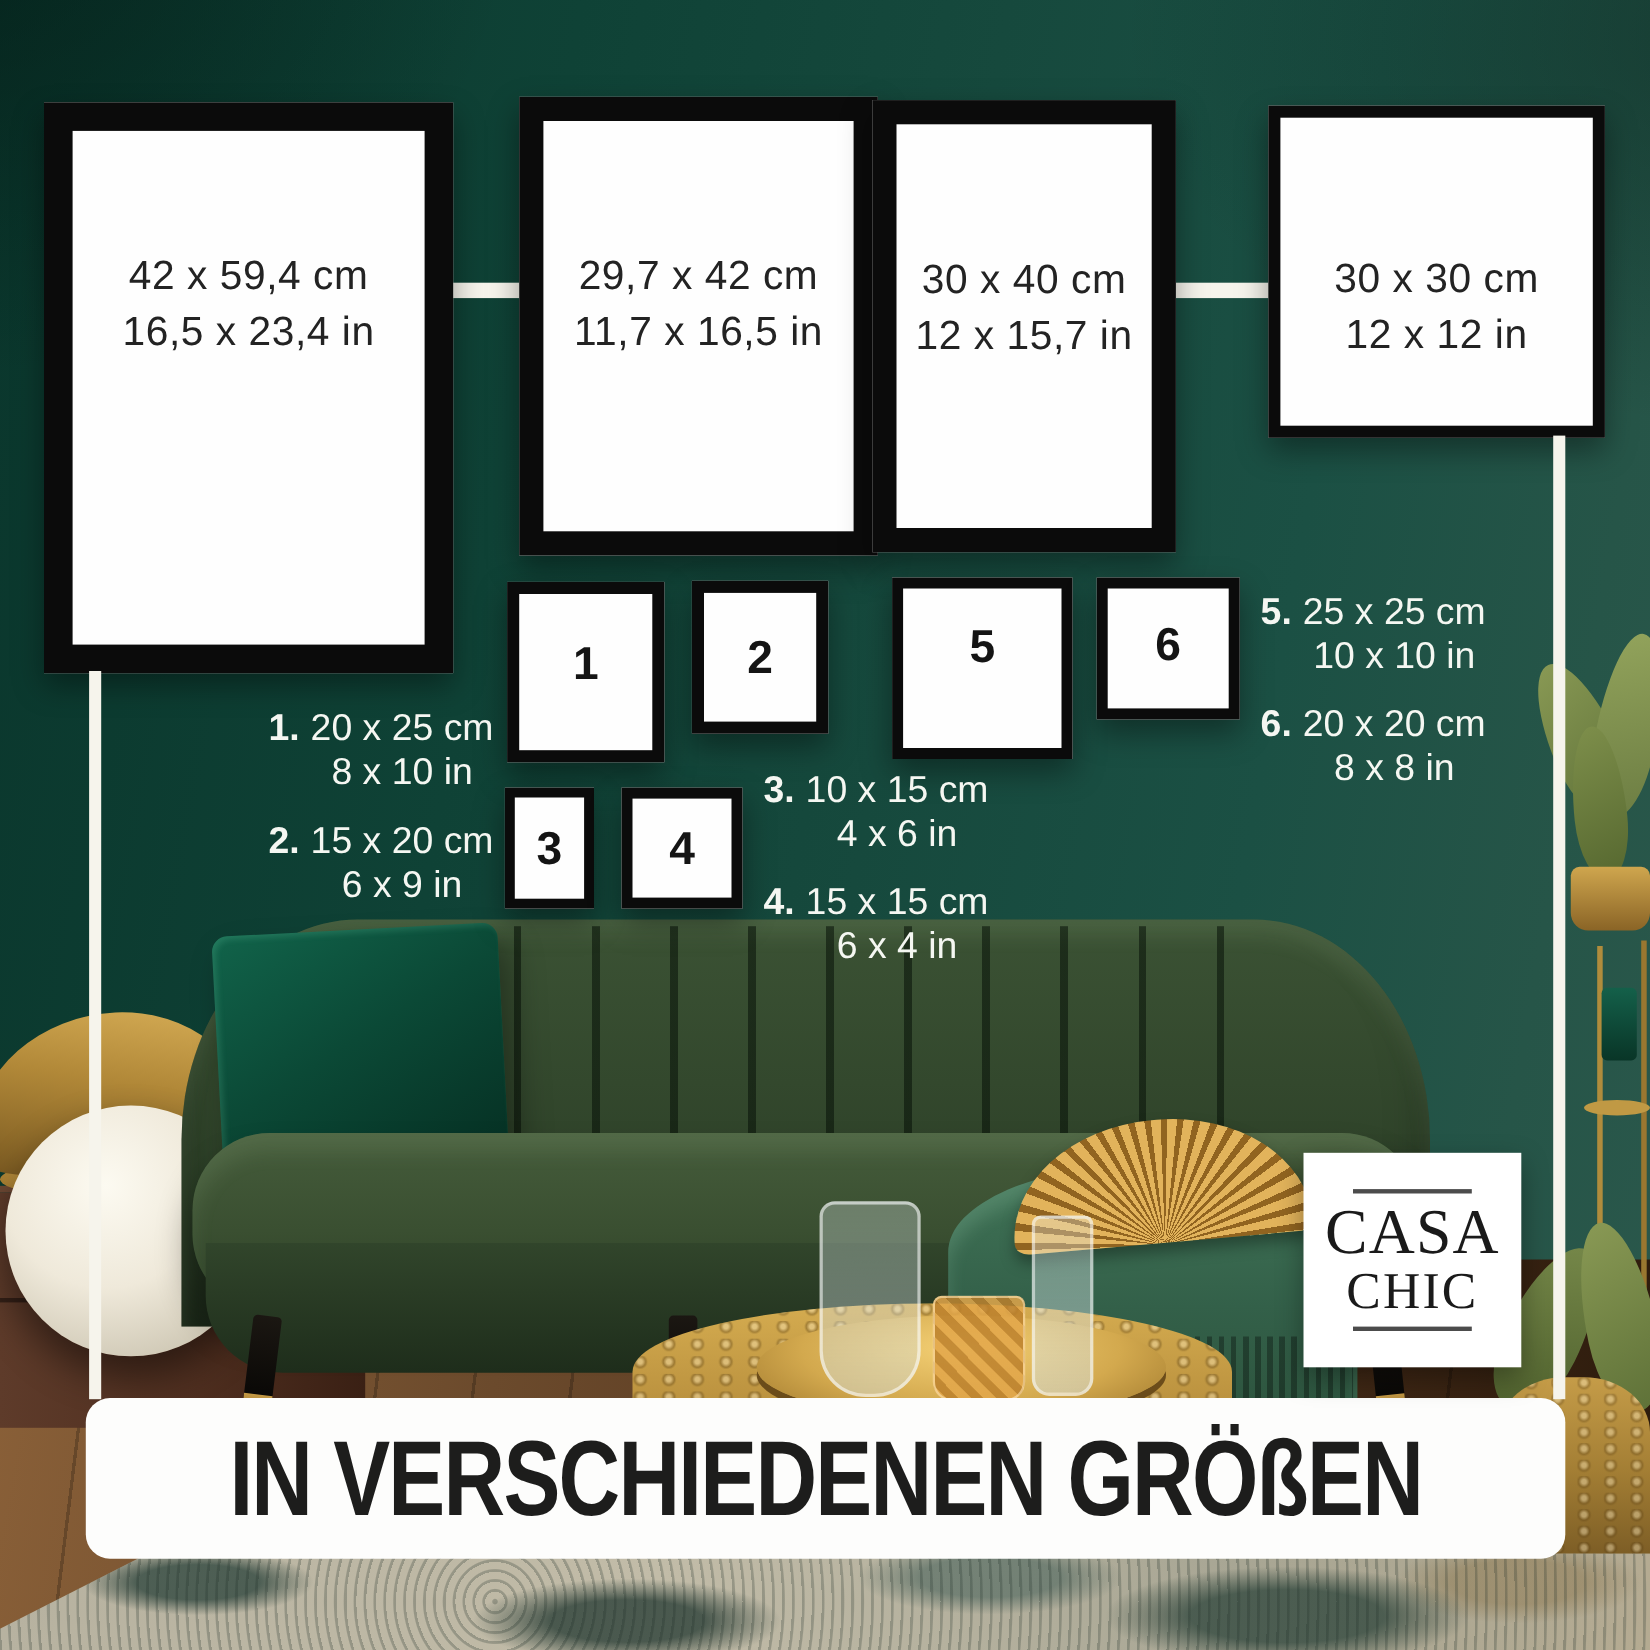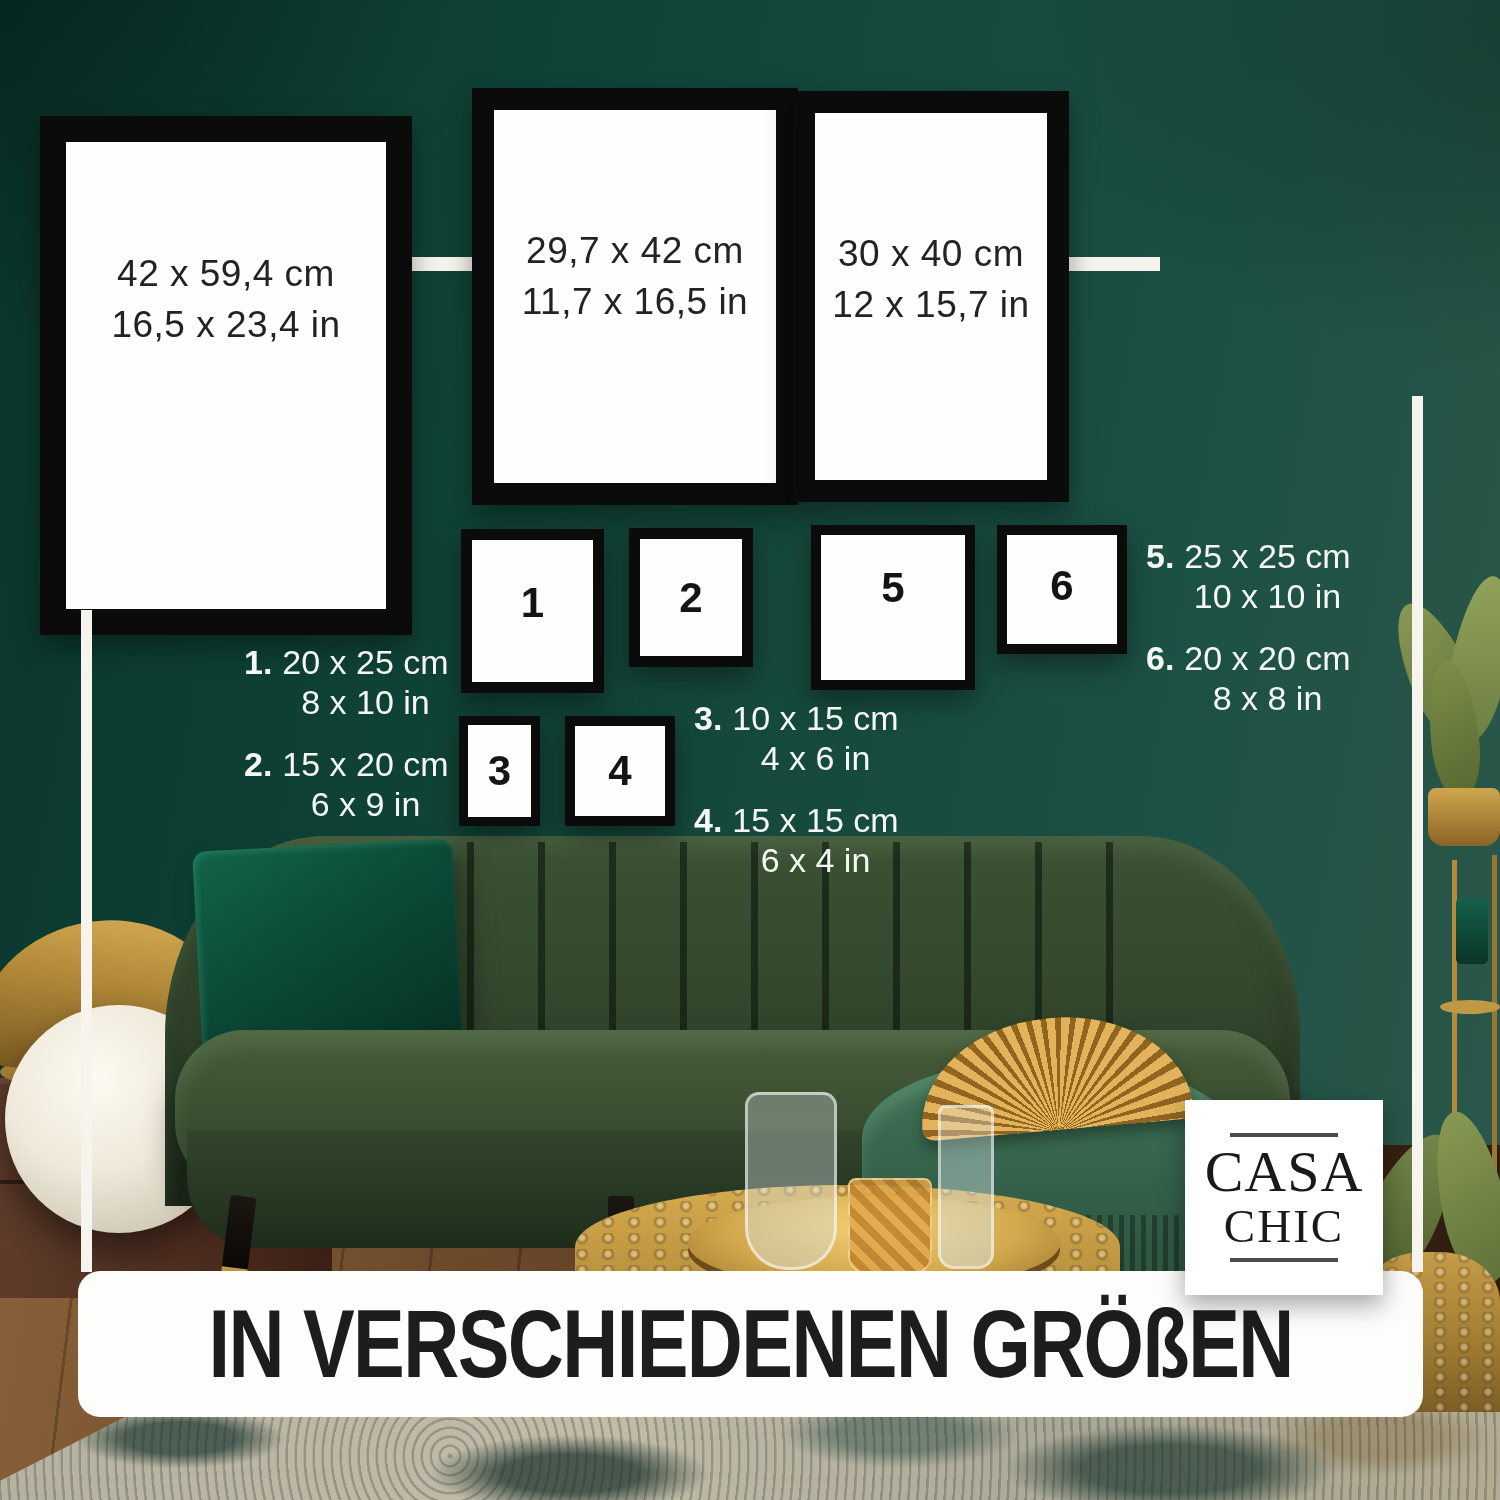--- a/index.html
+++ b/index.html
@@ -109,21 +109,21 @@
   .frame-num{font-size:42px;font-weight:bold;color:#141414;}
   .legend{position:absolute;z-index:8;color:#f5f7f2;font-size:34px;line-height:40px;}
   .legend-item{display:flex;gap:10px;margin-bottom:22px;}
   .legend-num{font-weight:bold;}
   .legend-dims{display:inline-block;text-align:center;}
   .legend-dims span{display:block;}
   .banner{left:78px;top:1271px;width:1345px;height:146px;background:#fdfdfc;z-index:20;
     display:flex;align-items:center;justify-content:center;border-radius:22px;}
   .headline{font-size:97px;font-weight:bold;color:#1d1d1c;letter-spacing:-2px;white-space:nowrap;
     transform:scaleX(.8);}
-  .logo{left:1185px;top:1100px;width:198px;height:195px;background:#fff;z-index:21;
+  .logo{left:1185px;top:1048px;width:198px;height:195px;background:#fff;z-index:21;
     display:flex;flex-direction:column;align-items:center;justify-content:center;
     font-family:"Liberation Serif","DejaVu Serif",serif;color:#1a1a1a;
     box-shadow:0 10px 24px rgba(0,0,0,.35);}
   .logo-rule{width:108px;height:4px;background:#4c4c4c;}
   .logo-word1{font-size:58px;line-height:58px;letter-spacing:1px;margin-top:6px;}
   .logo-word2{font-size:47px;line-height:47px;letter-spacing:2px;margin:2px 0 8px 0;}
 </style>
 </head>
 <body>
 
@@ -160,36 +160,42 @@
   <div class="abs glass1"></div>
   <div class="abs glass-amber"></div>
   <div class="abs glass2"></div>
   <div class="abs pot-br"></div>
   <div class="abs rug"></div>
 
   <div class="abs hline"></div>
   <div class="abs vline left"></div>
   <div class="abs vline right"></div>
 
-  <div class="frame" style="left:40px;top:93px;width:372px;height:519px;border-width:26px;margin-top:23px;">
+  <div class="frame" style="left:40px;top:93px;width:372px;height:519px;border-width:26px;">
     <div class="frame-label" style="top:106px;">
       <span>42 x 59,4 cm</span><br>
       <span>16,5 x 23,4 in</span>
     </div>
   </div>
   <div class="frame" style="left:472px;top:88px;width:326px;height:417px;border-width:22px;">
     <div class="frame-label" style="top:115px;">
       <span>29,7 x 42 cm</span><br>
       <span>11,7 x 16,5 in</span>
     </div>
   </div>
   <div class="frame" style="left:793px;top:91px;width:276px;height:411px;border-width:22px;">
     <div class="frame-label" style="top:115px;">
       <span>30 x 40 cm</span><br>
       <span>12 x 15,7 in</span>
+    </div>
+  </div>
+  <div class="frame" style="left:1153px;top:96px;width:306px;height:302px;border-width:11px;">
+    <div class="frame-label" style="top:120px;">
+      <span>30 x 30 cm</span><br>
+      <span>12 x 12 in</span>
     </div>
   </div>
 
   <div class="frame num-frame" style="left:461px;top:529px;width:143px;height:164px;border-width:11px;">
     <span class="frame-num" style="margin-bottom:16px;">1</span>
   </div>
   <div class="frame num-frame" style="left:629px;top:528px;width:124px;height:139px;border-width:11px;">
     <span class="frame-num">2</span>
   </div>
   <div class="frame num-frame" style="left:811px;top:525px;width:164px;height:165px;border-width:10px;">

